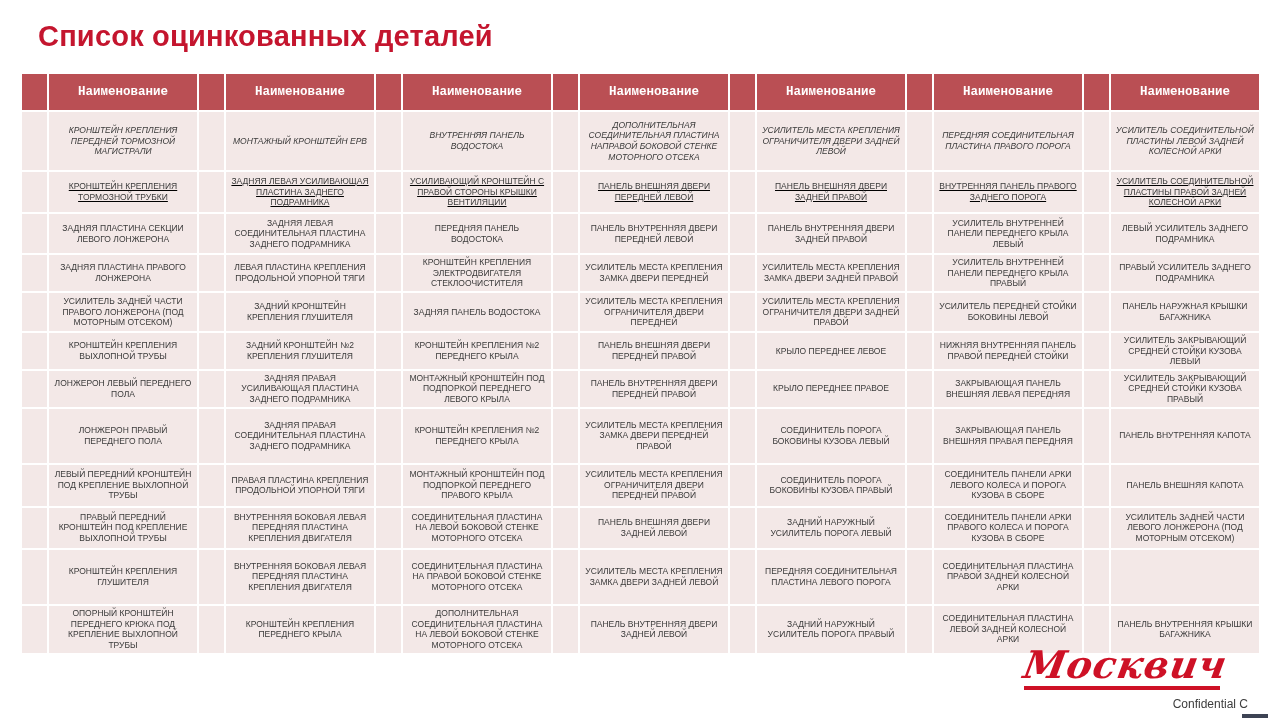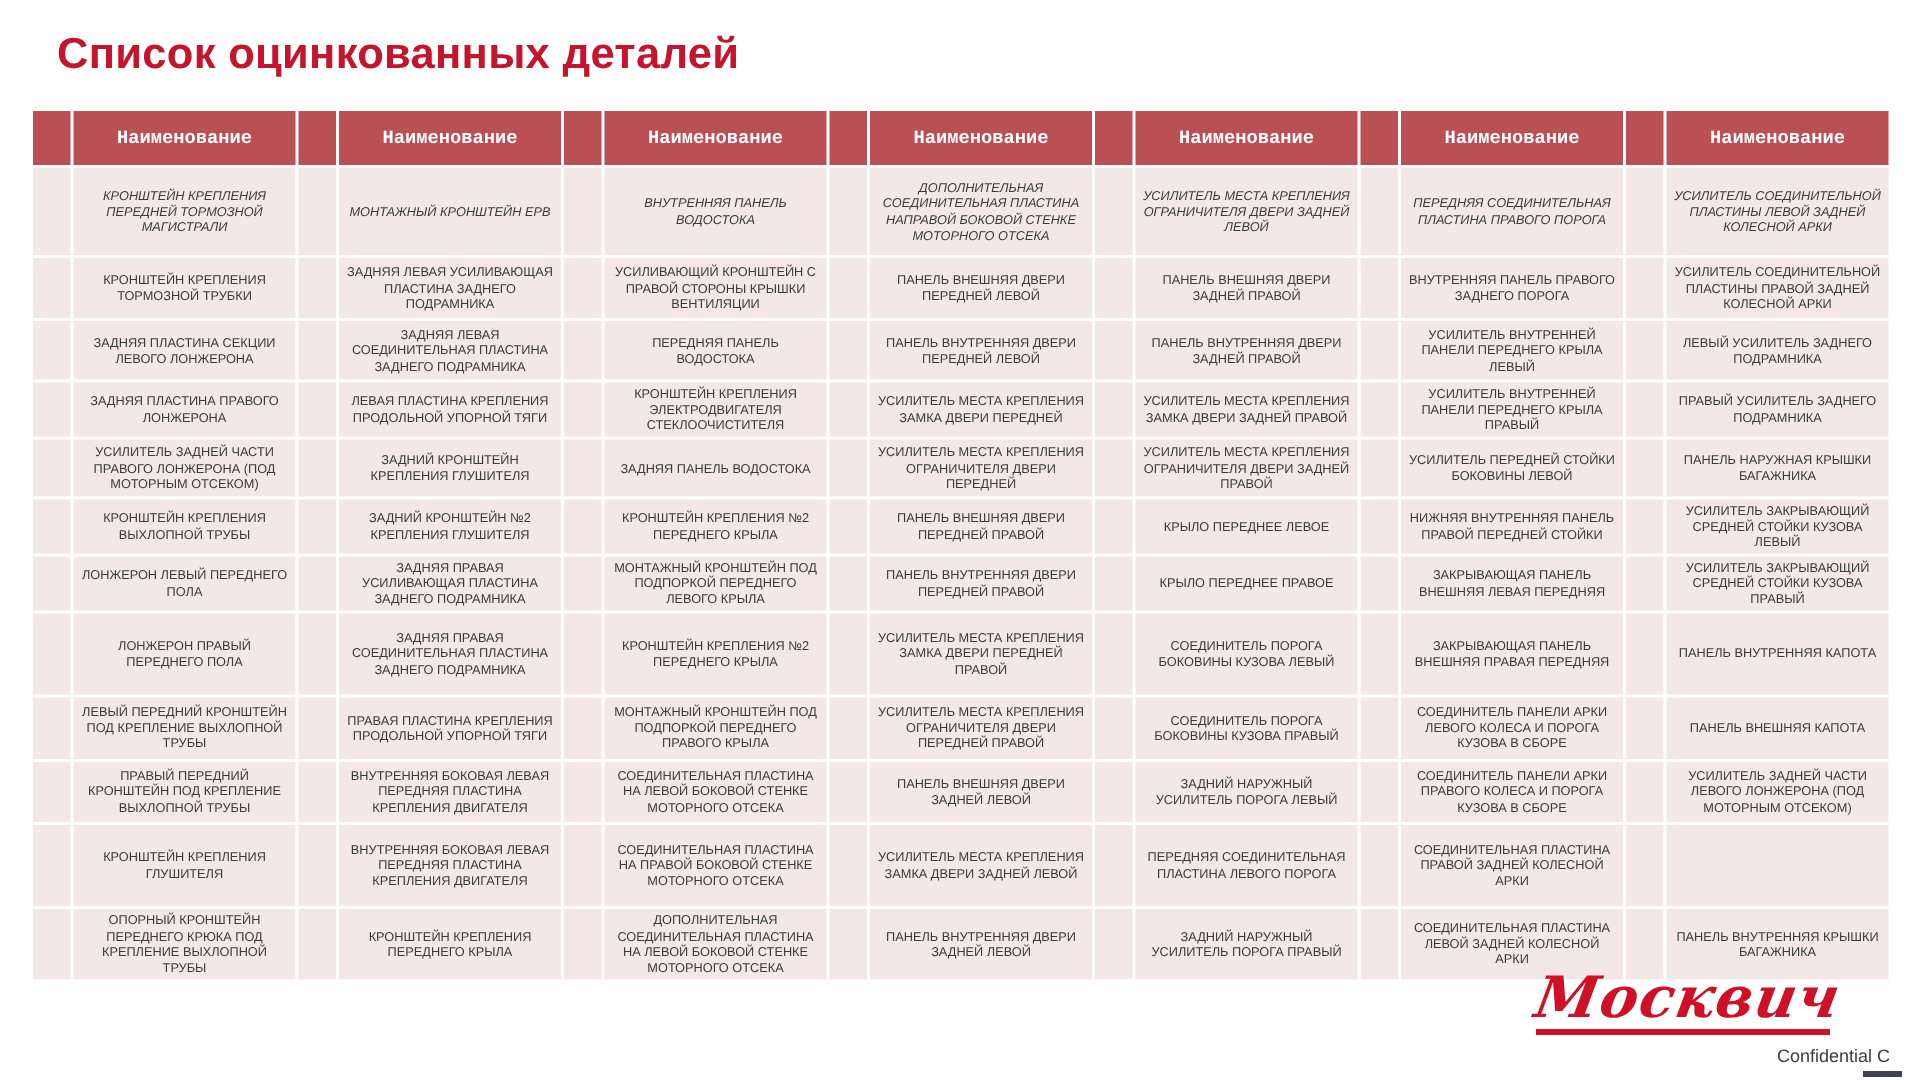--- a/index.html
+++ b/index.html
@@ -6,32 +6,32 @@
             font-family:"Liberation Sans",sans-serif;position:relative;}
   .slide{position:absolute;inset:0;padding-left:42px;}
   .title{position:absolute;left:38px;top:20px;font-size:29px;font-weight:bold;color:#C4152E;
          letter-spacing:.2px;}
   table.t{position:absolute;left:20px;top:72px;width:1240px;border-collapse:collapse;
           table-layout:fixed;}
   .t th,.t td{border:2px solid #ffffff;padding:2px 5px;text-align:center;vertical-align:middle;}
   .t th{background:#BA4F54;color:#ffffff;font-size:12.5px;font-weight:bold;height:32px;font-family:Liberation Mono, monospace;}
   .t td{background:#F3E8E7;color:#3a3a3a;font-size:8.5px;line-height:1.25;text-transform:uppercase;}
   col.n{width:27px;} col.w{width:150px;}
-  tbody tr:nth-child(1){height:60px;font-style:italic;} tbody tr:nth-child(2){height:42px;}
+  tbody tr:nth-child(1){height:60px;font-style:italic;} tbody tr:nth-child(2){height:42px;text-decoration:underline;}
   tbody tr:nth-child(3){height:41px;} tbody tr:nth-child(4){height:37px;margin-top:11px;}
   tbody tr:nth-child(5){height:40px;} tbody tr:nth-child(6){height:30px;}
   tbody tr:nth-child(7){height:36px;} tbody tr:nth-child(8){height:56px;}
   tbody tr:nth-child(9){height:43px;} tbody tr:nth-child(10){height:42px;}
   tbody tr:nth-child(11){height:56px;} tbody tr:nth-child(12){height:49px;}
   .logo{position:absolute;right:60px;bottom:30px;width:196px;text-align:center;}
   .logo-text{display:inline-block;font-family:"DejaVu Serif",serif;font-style:italic;
              font-weight:bold;font-size:38px;color:#CE1126;transform:skewX(-10deg);
              letter-spacing:1px;line-height:1;}
   .logo-underline{height:4px;background:#CE1126;margin-top:2px;}
-  .confidential{position:absolute;right:20px;bottom:9px;font-size:12px;color:#3d3d3d;}
+  .confidential{position:absolute;right:32px;bottom:9px;font-size:12px;color:#3d3d3d;}
   .corner-mark{position:absolute;right:12px;bottom:2px;width:26px;height:4px;background:#3d4354;}
 </style>
 </head>
 <body>
 
 <div class="slide">
 
   <div class="title">Список оцинкованных деталей</div>
 
   <table class="t">

